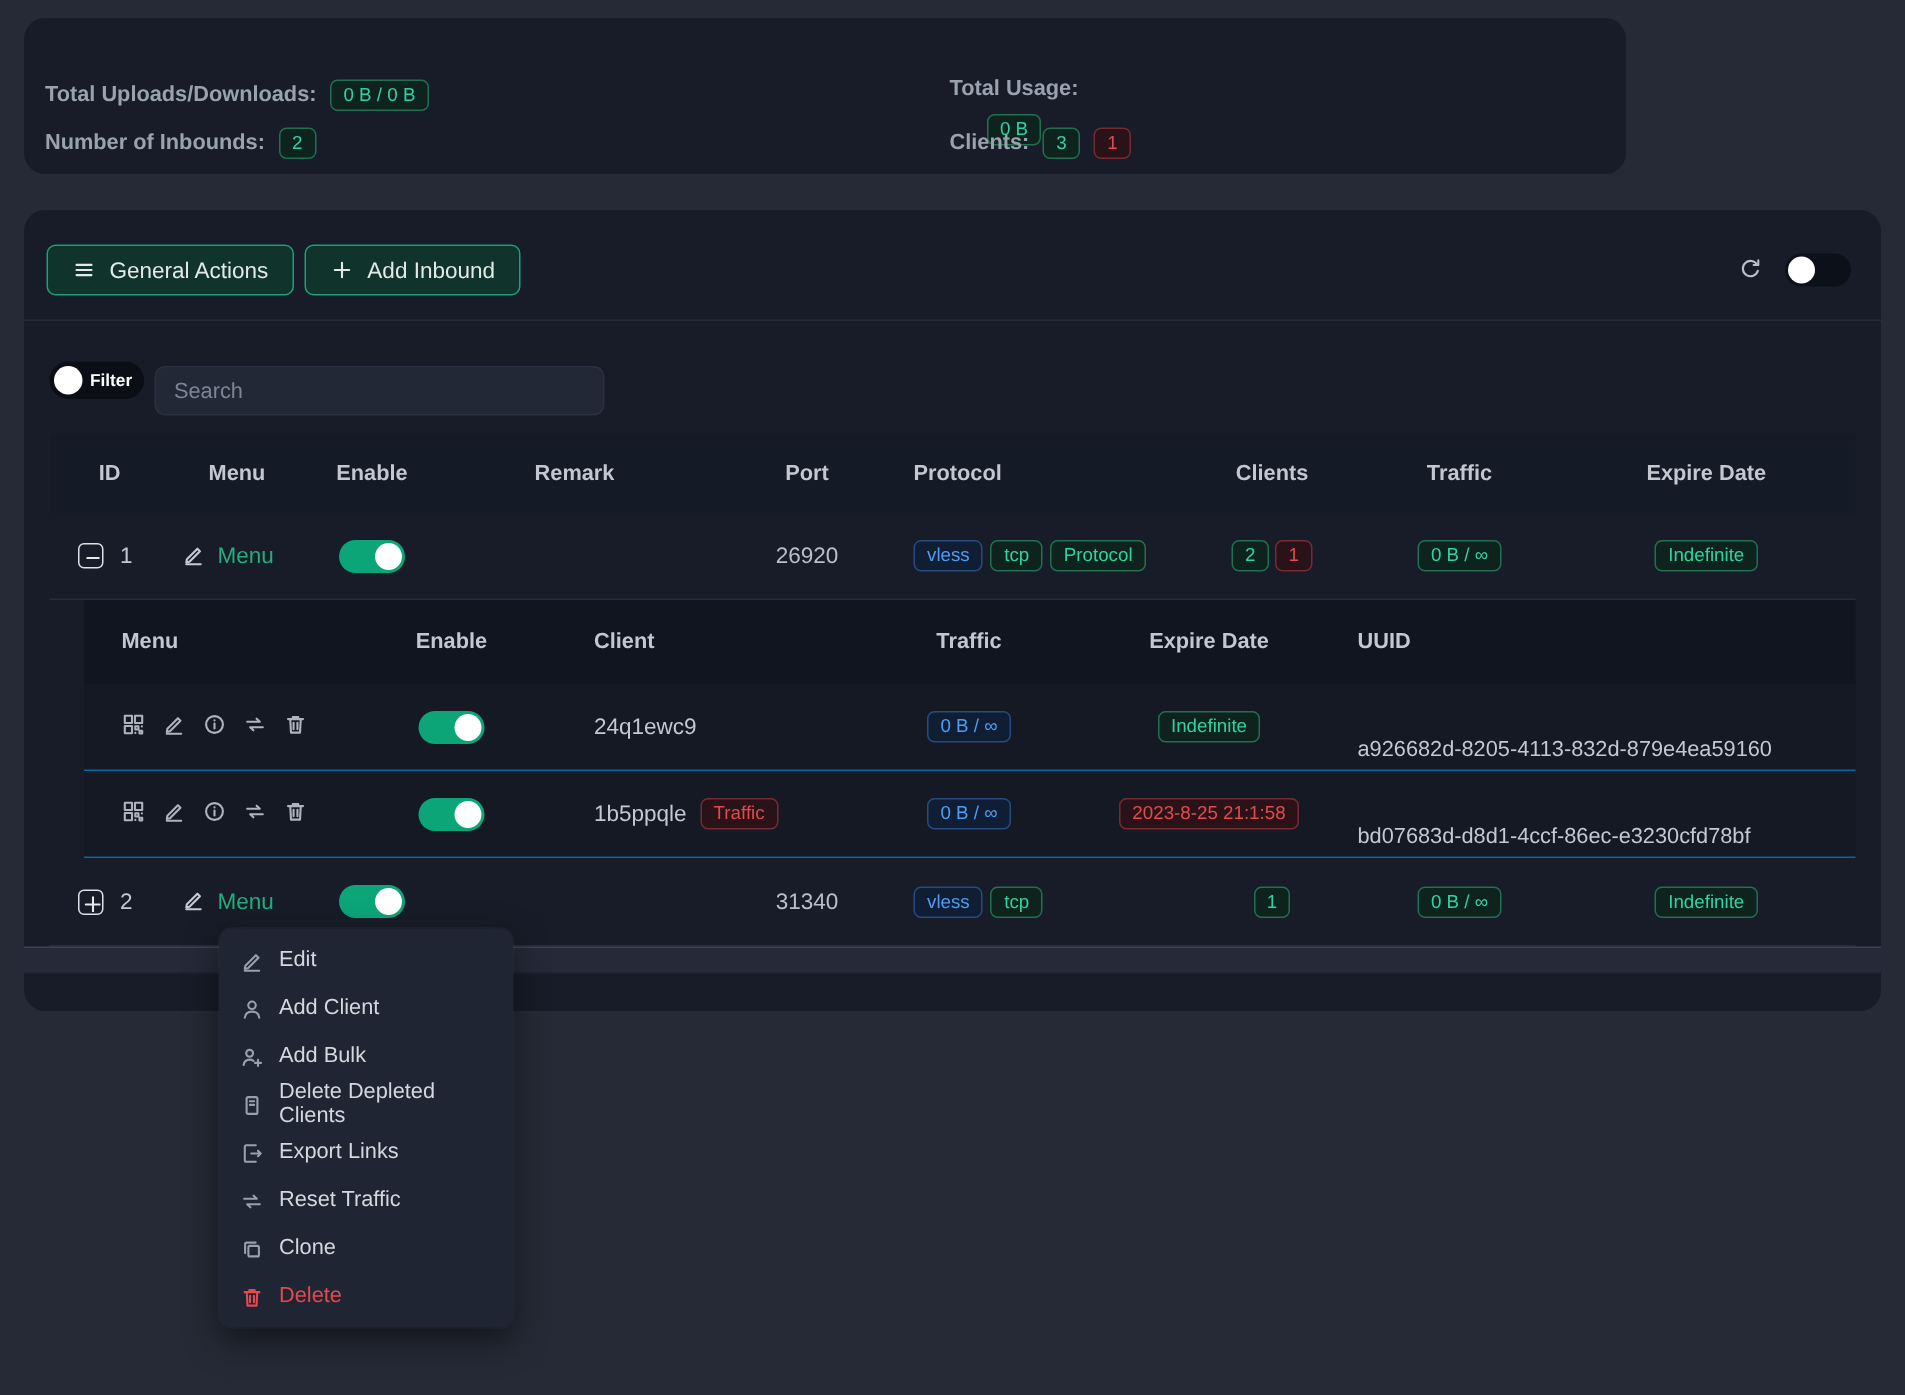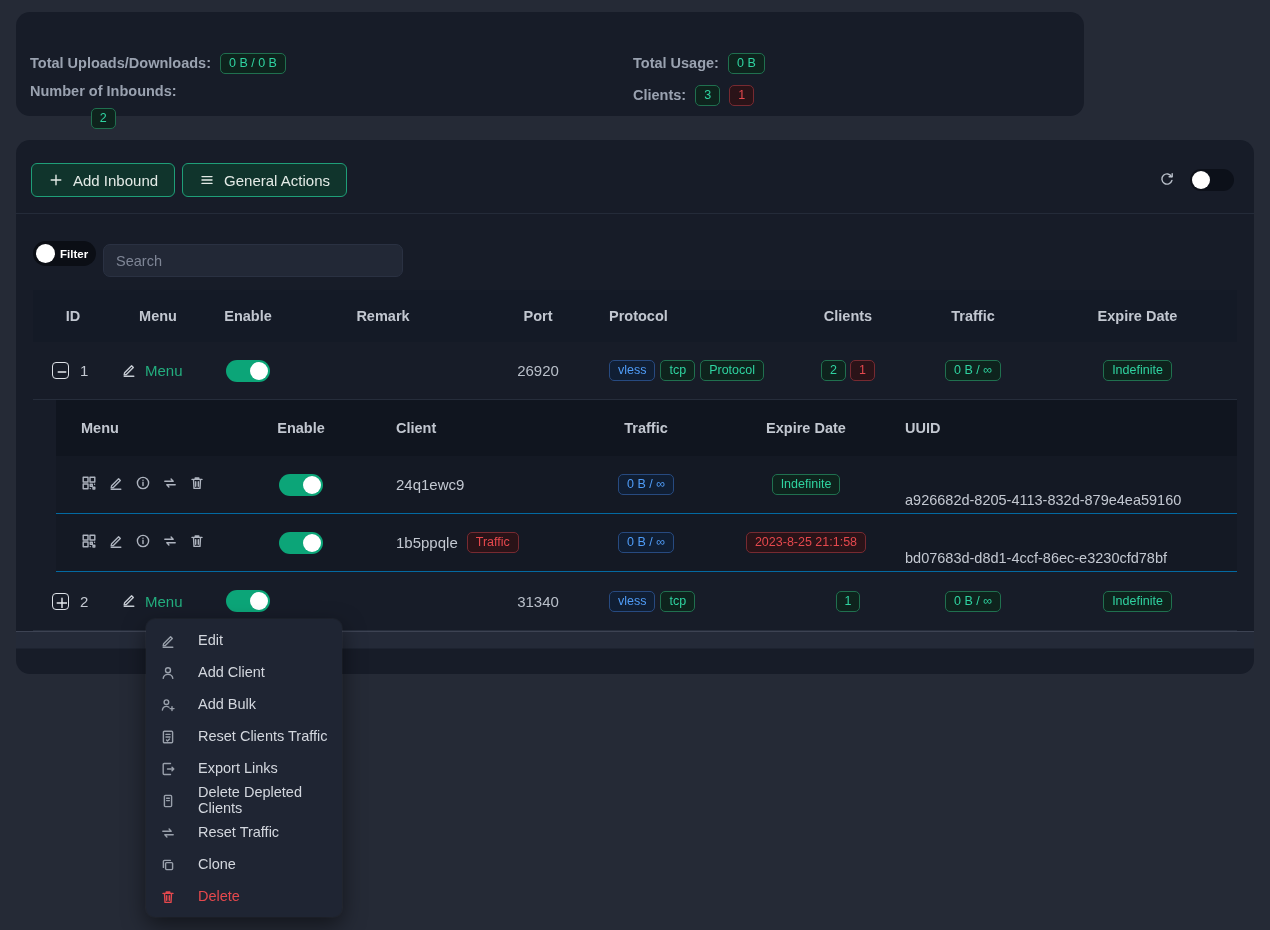--- a/index.html
+++ b/index.html
@@ -77,21 +77,21 @@
   .cell-client { display:flex; align-items:center; gap:9px; padding-left:40px; }
   .uuid { font-size:14.5px; color:#c3c8d1;margin-top:31px; }
 
   .footer-strip { position:absolute; left:0; right:0; top:491px; height:18px;
     background:#242a38; border-top:1px solid #3d4353; border-bottom:1px solid #1d2330; }
 
   
   .context-menu { position:absolute; left:146px; top:619px; width:196px; z-index:20;
     background:#1f2533; border-radius:9px; padding:5px 0;
     box-shadow:0 8px 22px rgba(0,0,0,.5), 0 0 0 1px rgba(255,255,255,.035); }
-  .menu-item { height:32px; display:flex; align-items:center; gap:23px; padding:0 14px;
+  .menu-item { height:32px; display:flex; align-items:center; gap:11px; padding:0 14px;
     font-size:14.5px; color:#d3d7de; cursor:pointer; }
   .menu-item .ic { color:#99a0ab; flex:0 0 auto; }
   .menu-item.danger, .menu-item.danger .ic { color:#e5484d; }
 
   .ic { stroke:currentColor; fill:none; stroke-width:1.4; stroke-linecap:round; stroke-linejoin:round; }
   .ic16 { width:16px; height:16px; } .ic15 { width:15px; height:15px; }
   .ic20 { width:20px; height:20px; } .ic18 { width:18px; height:18px; }
   .refresh-icon { color:#b9bfc9; cursor:pointer; }
 </style>
 </head>
@@ -157,49 +157,49 @@
         <path d="M4.2 8H11.8"></path>
       </g>
 </defs>
   </svg>
 
 <div class="card" id="stats-card">
   <div class="stat-row" style="left:14px; top:39px;">
     <span class="stat-label">Total Uploads/Downloads:</span>
     <span class="tag green">0 B / 0 B</span>
   </div>
-  <div class="stat-row" style="left:14px; top:71px;flex-direction:column;">
+  <div class="stat-row" style="left:14px; top:71px;">
     <span class="stat-label">Number of Inbounds:</span>
     <span class="tag green">2</span>
   </div>
-  <div class="stat-row" style="left:617px; top:39px;">
+  <div class="stat-row" style="left:617px; top:39px;flex-direction:column;">
     <span class="stat-label">Total Usage:</span>
     <span class="tag green">0 B</span>
   </div>
   <div class="stat-row" style="left:617px; top:71px;">
     <span class="stat-label">Clients:</span>
     <span class="tag green">3</span>
     <span class="tag red">1</span>
   </div>
 </div>
 
 <div class="card" id="main-card">
 
   <div class="toolbar">
+    <button class="btn">
+      <svg class="ic ic16">
+          <use href="#i-bars"></use>
+        </svg>
+      <span>General Actions</span>
+    </button>
     <button class="btn">
       <svg class="ic ic16">
           <use href="#i-plus"></use>
         </svg>
       <span>Add Inbound</span>
-    </button>
-    <button class="btn">
-      <svg class="ic ic16">
-          <use href="#i-bars"></use>
-        </svg>
-      <span>General Actions</span>
     </button>
   </div>
 
   <div class="top-controls">
     <svg class="ic ic18 refresh-icon">
         <use href="#i-refresh"></use>
       </svg>
     <div class="switch">
         <div class="knob"></div>
       </div>
@@ -403,38 +403,32 @@
     <span>Add Client</span>
   </div>
   <div class="menu-item">
     <svg class="ic ic15">
         <use href="#i-user-add"></use>
       </svg>
     <span>Add Bulk</span>
   </div>
   <div class="menu-item">
     <svg class="ic ic15">
-        <use href="#i-file-check"></use>
-      </svg>
-    <span>Reset Clients Traffic</span>
+        <use href="#i-bin-lines"></use>
+      </svg>
+    <span>Delete Depleted Clients</span>
   </div>
   <div class="menu-item">
     <svg class="ic ic15">
         <use href="#i-export"></use>
       </svg>
     <span>Export Links</span>
   </div>
   <div class="menu-item">
     <svg class="ic ic15">
-        <use href="#i-bin-lines"></use>
-      </svg>
-    <span>Delete Depleted Clients</span>
-  </div>
-  <div class="menu-item">
-    <svg class="ic ic15">
         <use href="#i-cycle"></use>
       </svg>
     <span>Reset Traffic</span>
   </div>
   <div class="menu-item">
     <svg class="ic ic15">
         <use href="#i-clone"></use>
       </svg>
     <span>Clone</span>
   </div>

